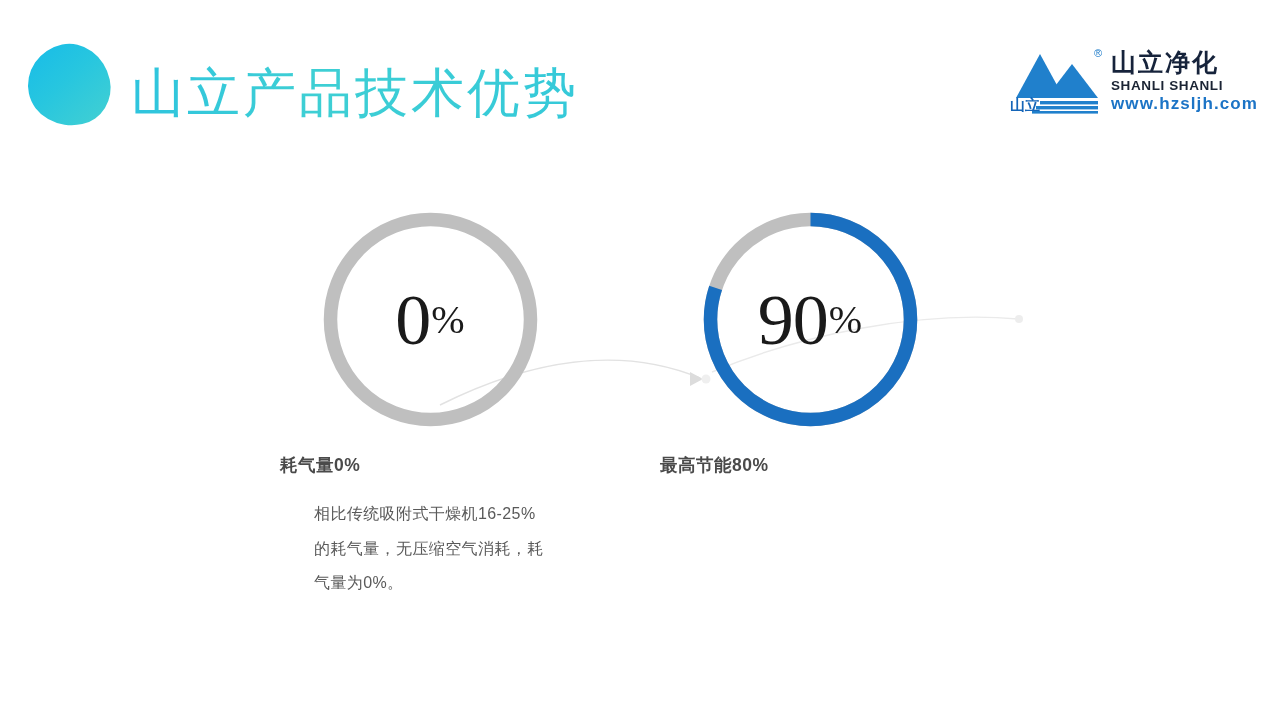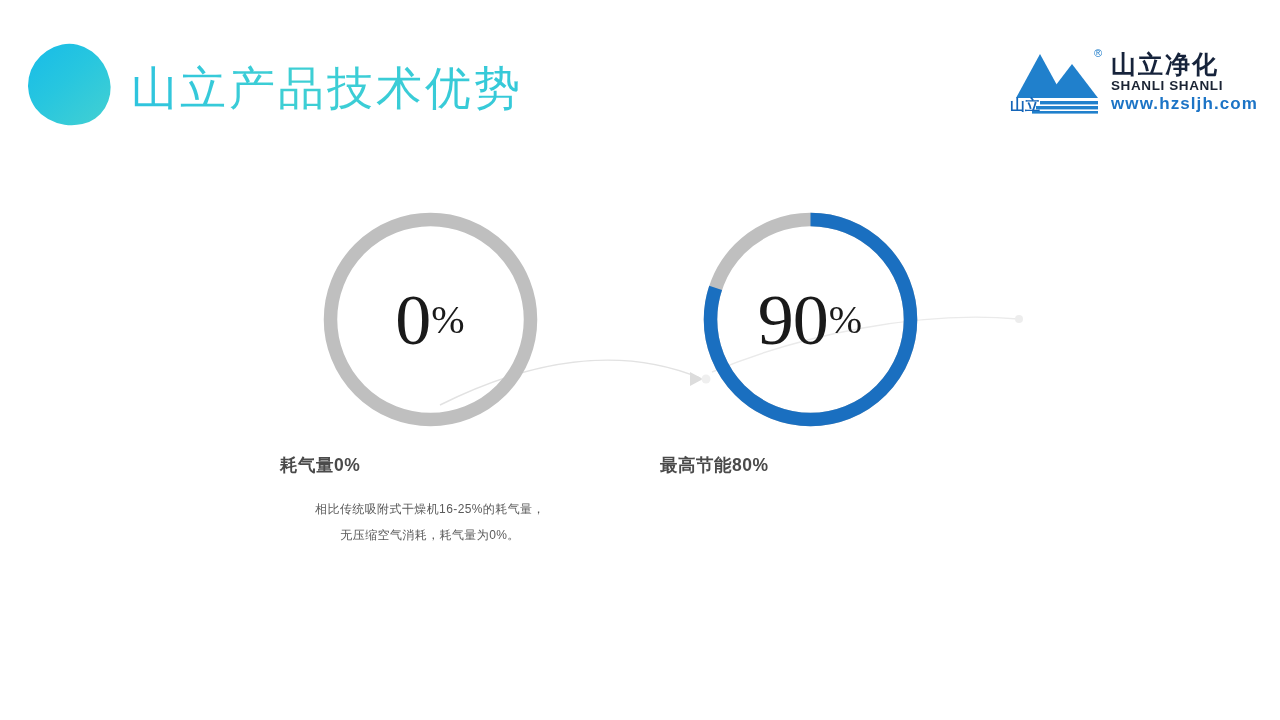--- a/index.html
+++ b/index.html
@@ -33,21 +33,21 @@
     background: linear-gradient(150deg, #18BCE8 0%, #27C6DF 45%, #43D0D2 100%);
     border-radius: 52% 48% 44% 56% / 50% 54% 46% 50%;
     transform: rotate(-12deg);
   }
 
   .header-title {
     position: absolute;
     left: 131px;
     top: 58px;
     font-family: "Liberation Serif", "DejaVu Serif", serif;
-    font-size: 46px;
+    font-size: 53px;
     font-weight: 400;
     letter-spacing: 3px;
     background: linear-gradient(90deg, #2EC4DE 0%, #3ECFD4 40%, #35C9D9 100%);
     -webkit-background-clip: text;
     background-clip: text;
     color: transparent;
     -webkit-text-fill-color: transparent;
     white-space: nowrap;
     text-decoration: underline;
   }
@@ -85,21 +85,21 @@
     color: #1565B8;
     font-weight: bold;
     letter-spacing: 0px;
     line-height: 1;
   }
   .logo-text {
     margin-left: 5px;
     padding-top: 5px;
   }
   .logo-cn {
-    font-family: Liberation Serif, serif;
+    font-family: Liberation Mono, monospace;
     font-size: 25px;
     font-weight: bold;
     color: #16233B;
     letter-spacing: 2px;
     line-height: 1.08;
     white-space: nowrap;
   }
   .logo-en {
     font-size: 13.5px;
     font-weight: bold;
@@ -183,25 +183,25 @@
     text-align: left;
     font-size: 17.5px;
     font-weight: bold;
     color: #4A4A4A;
     letter-spacing: 0.5px;
   }
 
   .stat-body {
     margin: 20px auto 0 auto;
     width: 232px;
-    font-size: 12px;
+    font-size: 16px;
     color: #5A5A5A;
     line-height: 2.16;
     letter-spacing: 0.4px;
-    text-align: center;
+    text-align: left;
   }
 </style>
 </head>
 <body>
 
 <div class="slide-header">
   <div class="header-blob"></div>
   <div class="header-title">山立产品技术优势</div>
 
   <div class="brand-logo">

